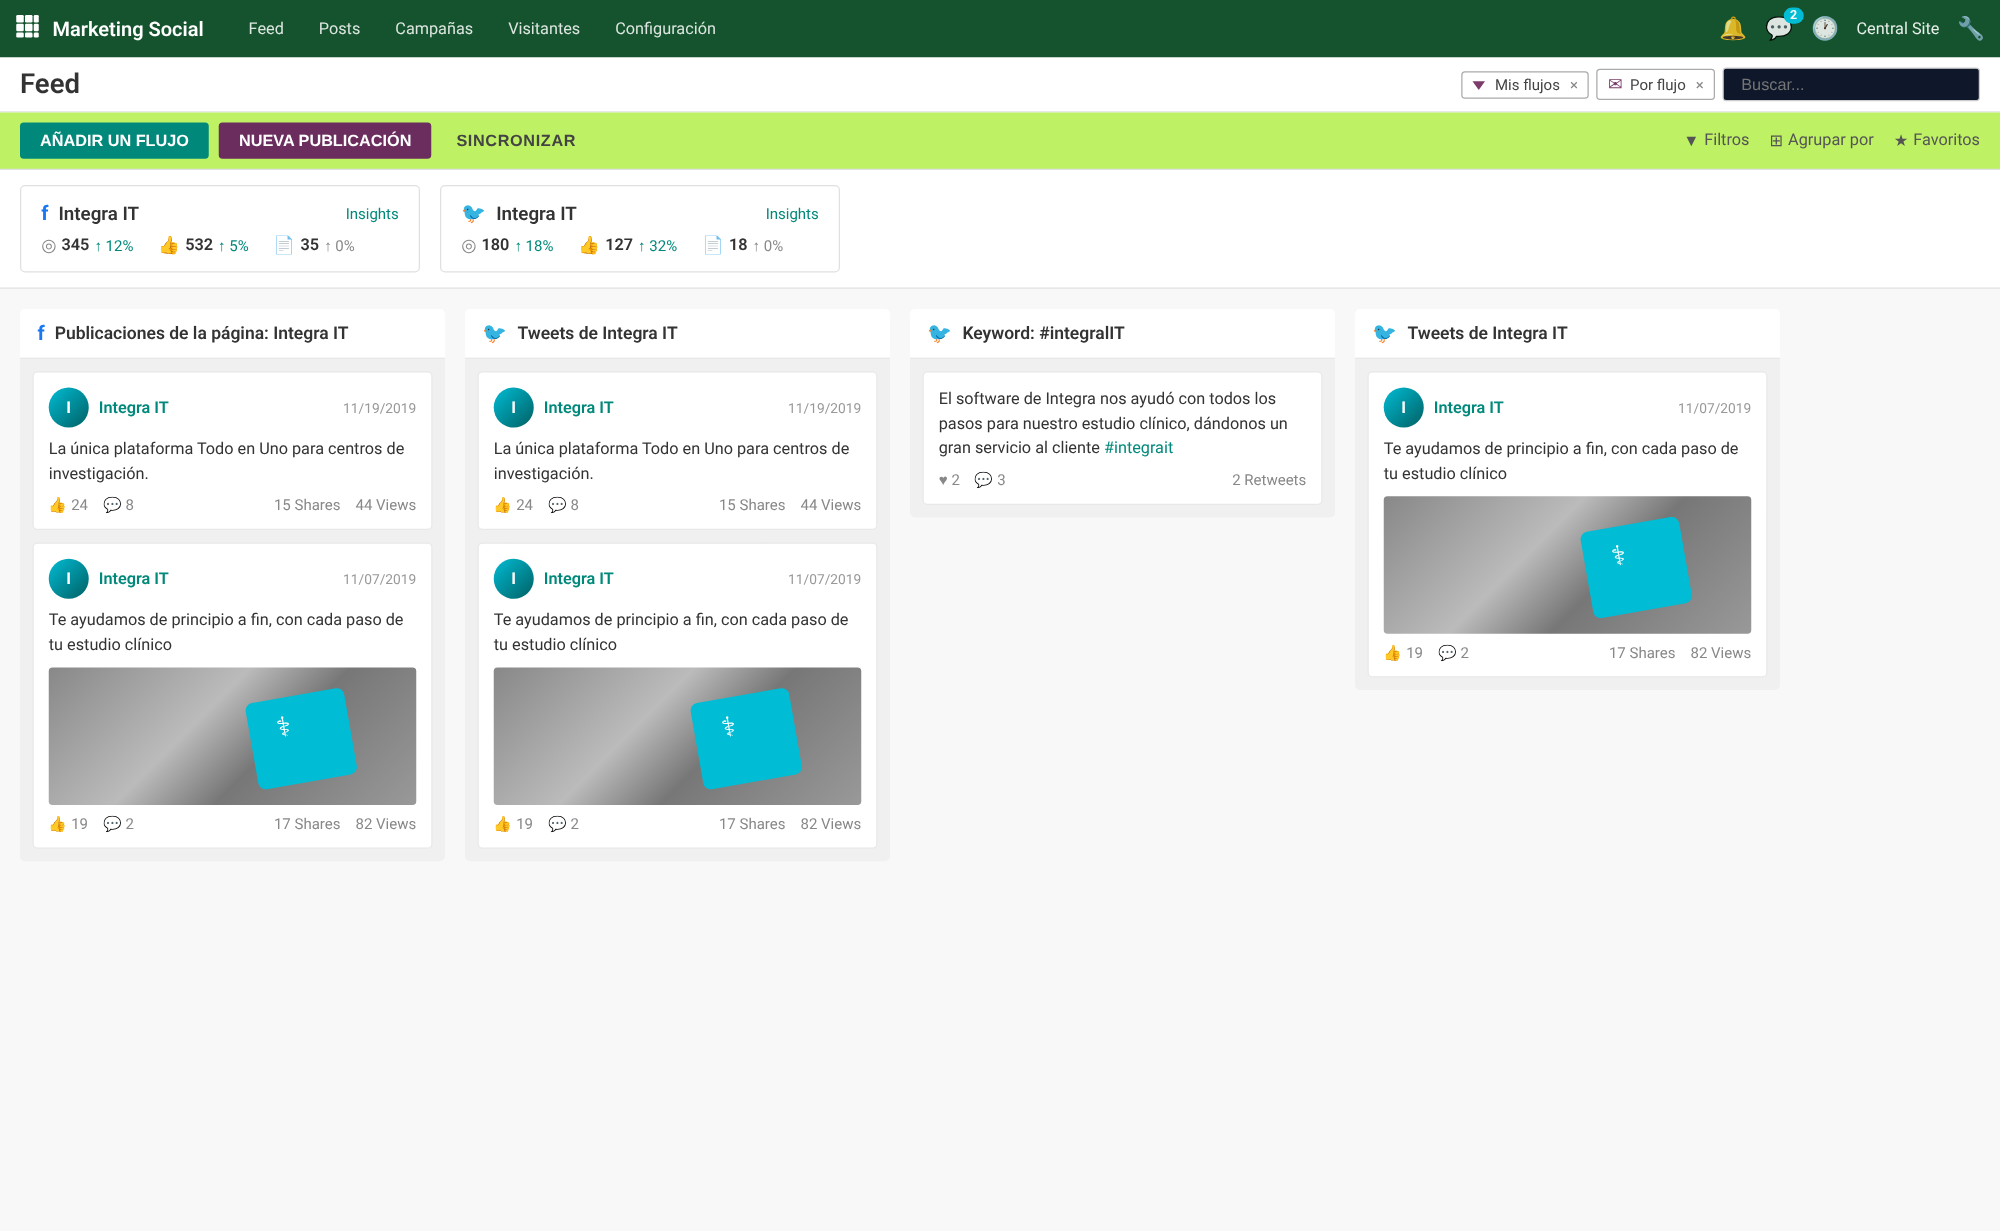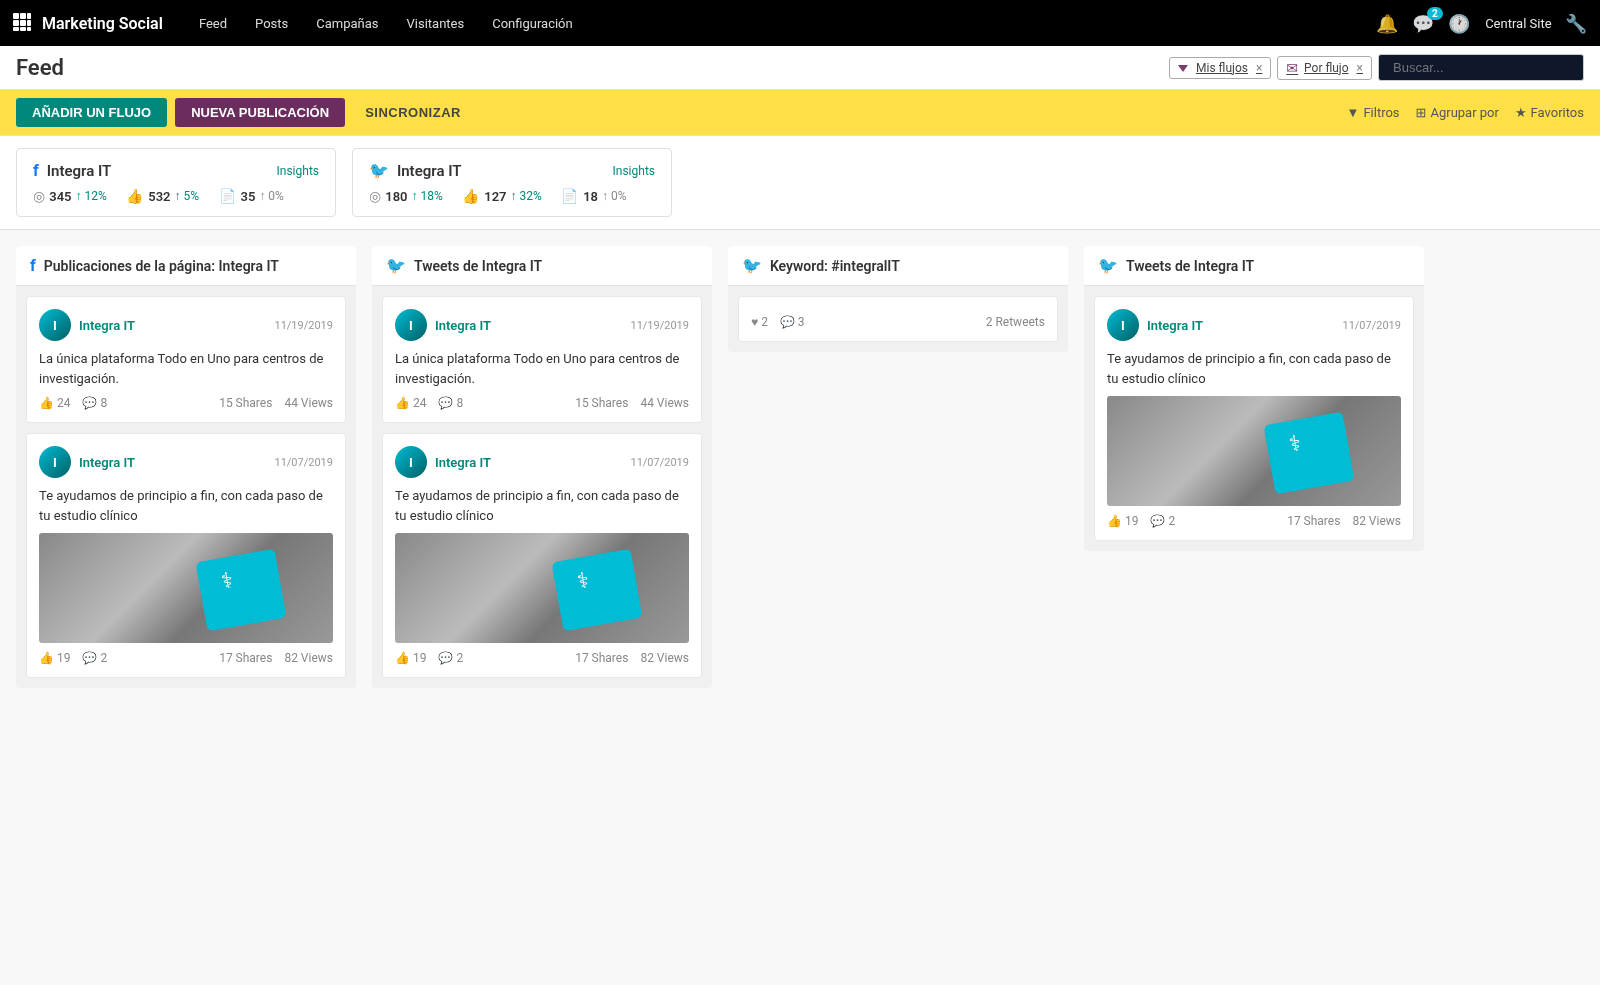--- a/index.html
+++ b/index.html
@@ -1,20 +1,20 @@
 <!DOCTYPE html>
 <html><head>
   <meta charset="utf-8">
   <style>
     * { box-sizing: border-box; margin: 0; padding: 0; }
     body { font-family: -apple-system, BlinkMacSystemFont, 'Segoe UI', Roboto, sans-serif; font-size: 13px; background: #f8f8f8; color: #333; }
 
     
     .topnav {
-      background: #000000;
+      background: #14532d;
       color: #fff;
       height: 46px;
       display: flex;
       align-items: center;
       padding: 0 12px;
       gap: 0;
     }
     .topnav-apps { margin-right: 10px; cursor: pointer; }
     .topnav-apps svg { width: 20px; height: 20px; fill: #fff; }
     .topnav-brand { font-size: 16px; font-weight: 600; color: #fff; margin-right: 24px; }
@@ -49,34 +49,34 @@
       display: flex;
       align-items: center;
       justify-content: space-between;
     }
     .page-title { font-size: 22px; font-weight: 600; color: #333; }
     .search-bar { display: flex; align-items: center; gap: 6px; }
     .filter-tag {
       display: flex; align-items: center; gap: 4px;
       background: #fff; border: 1px solid #aaa;
       border-radius: 3px; padding: 3px 8px;
-      font-size: 12px; color: #444; text-decoration: underline;
+      font-size: 12px; color: #444;
     }
     .filter-tag .tag-icon { color: #7c3b6b; margin-right: 2px; }
     .filter-tag .close { cursor: pointer; color: #888; margin-left: 4px; }
     .search-input {
       border: none; outline: none; padding: 3px 8px;
       font-size: 13px; color: #999;
       background: transparent;
       min-width: 120px;
     }
 
     
     .actionbar {
-      background: #fde047;
+      background: #bef264;
       border-bottom: 1px solid #e0e0e0;
       padding: 8px 16px;
       display: flex;
       align-items: center;
       justify-content: space-between;
     }
     .actionbar-left { display: flex; align-items: center; gap: 8px; }
     .btn-primary {
       background: #00897b;
       color: #fff;
@@ -480,20 +480,24 @@
   </div>
 
   <div class="feed-column">
     <div class="feed-column-header">
       <span class="tw-icon">🐦</span>
       <span>Keyword: #integralIT</span>
     </div>
     <div class="feed-column-body">
 
       <div class="post-card">
+        <div class="post-text">
+          <span>El software de Integra nos ayudó con todos los pasos para nuestro estudio clínico, dándonos un gran servicio al cliente</span>
+          <span class="hashtag">#integrait</span>
+        </div>
         <div class="post-footer">
           <span class="stat">♥ <span>2</span></span>
           <span class="stat">💬 <span>3</span></span>
           <span class="shares-views">
             <span>2 Retweets</span>
           </span>
         </div>
       </div>
     </div>
   </div>

